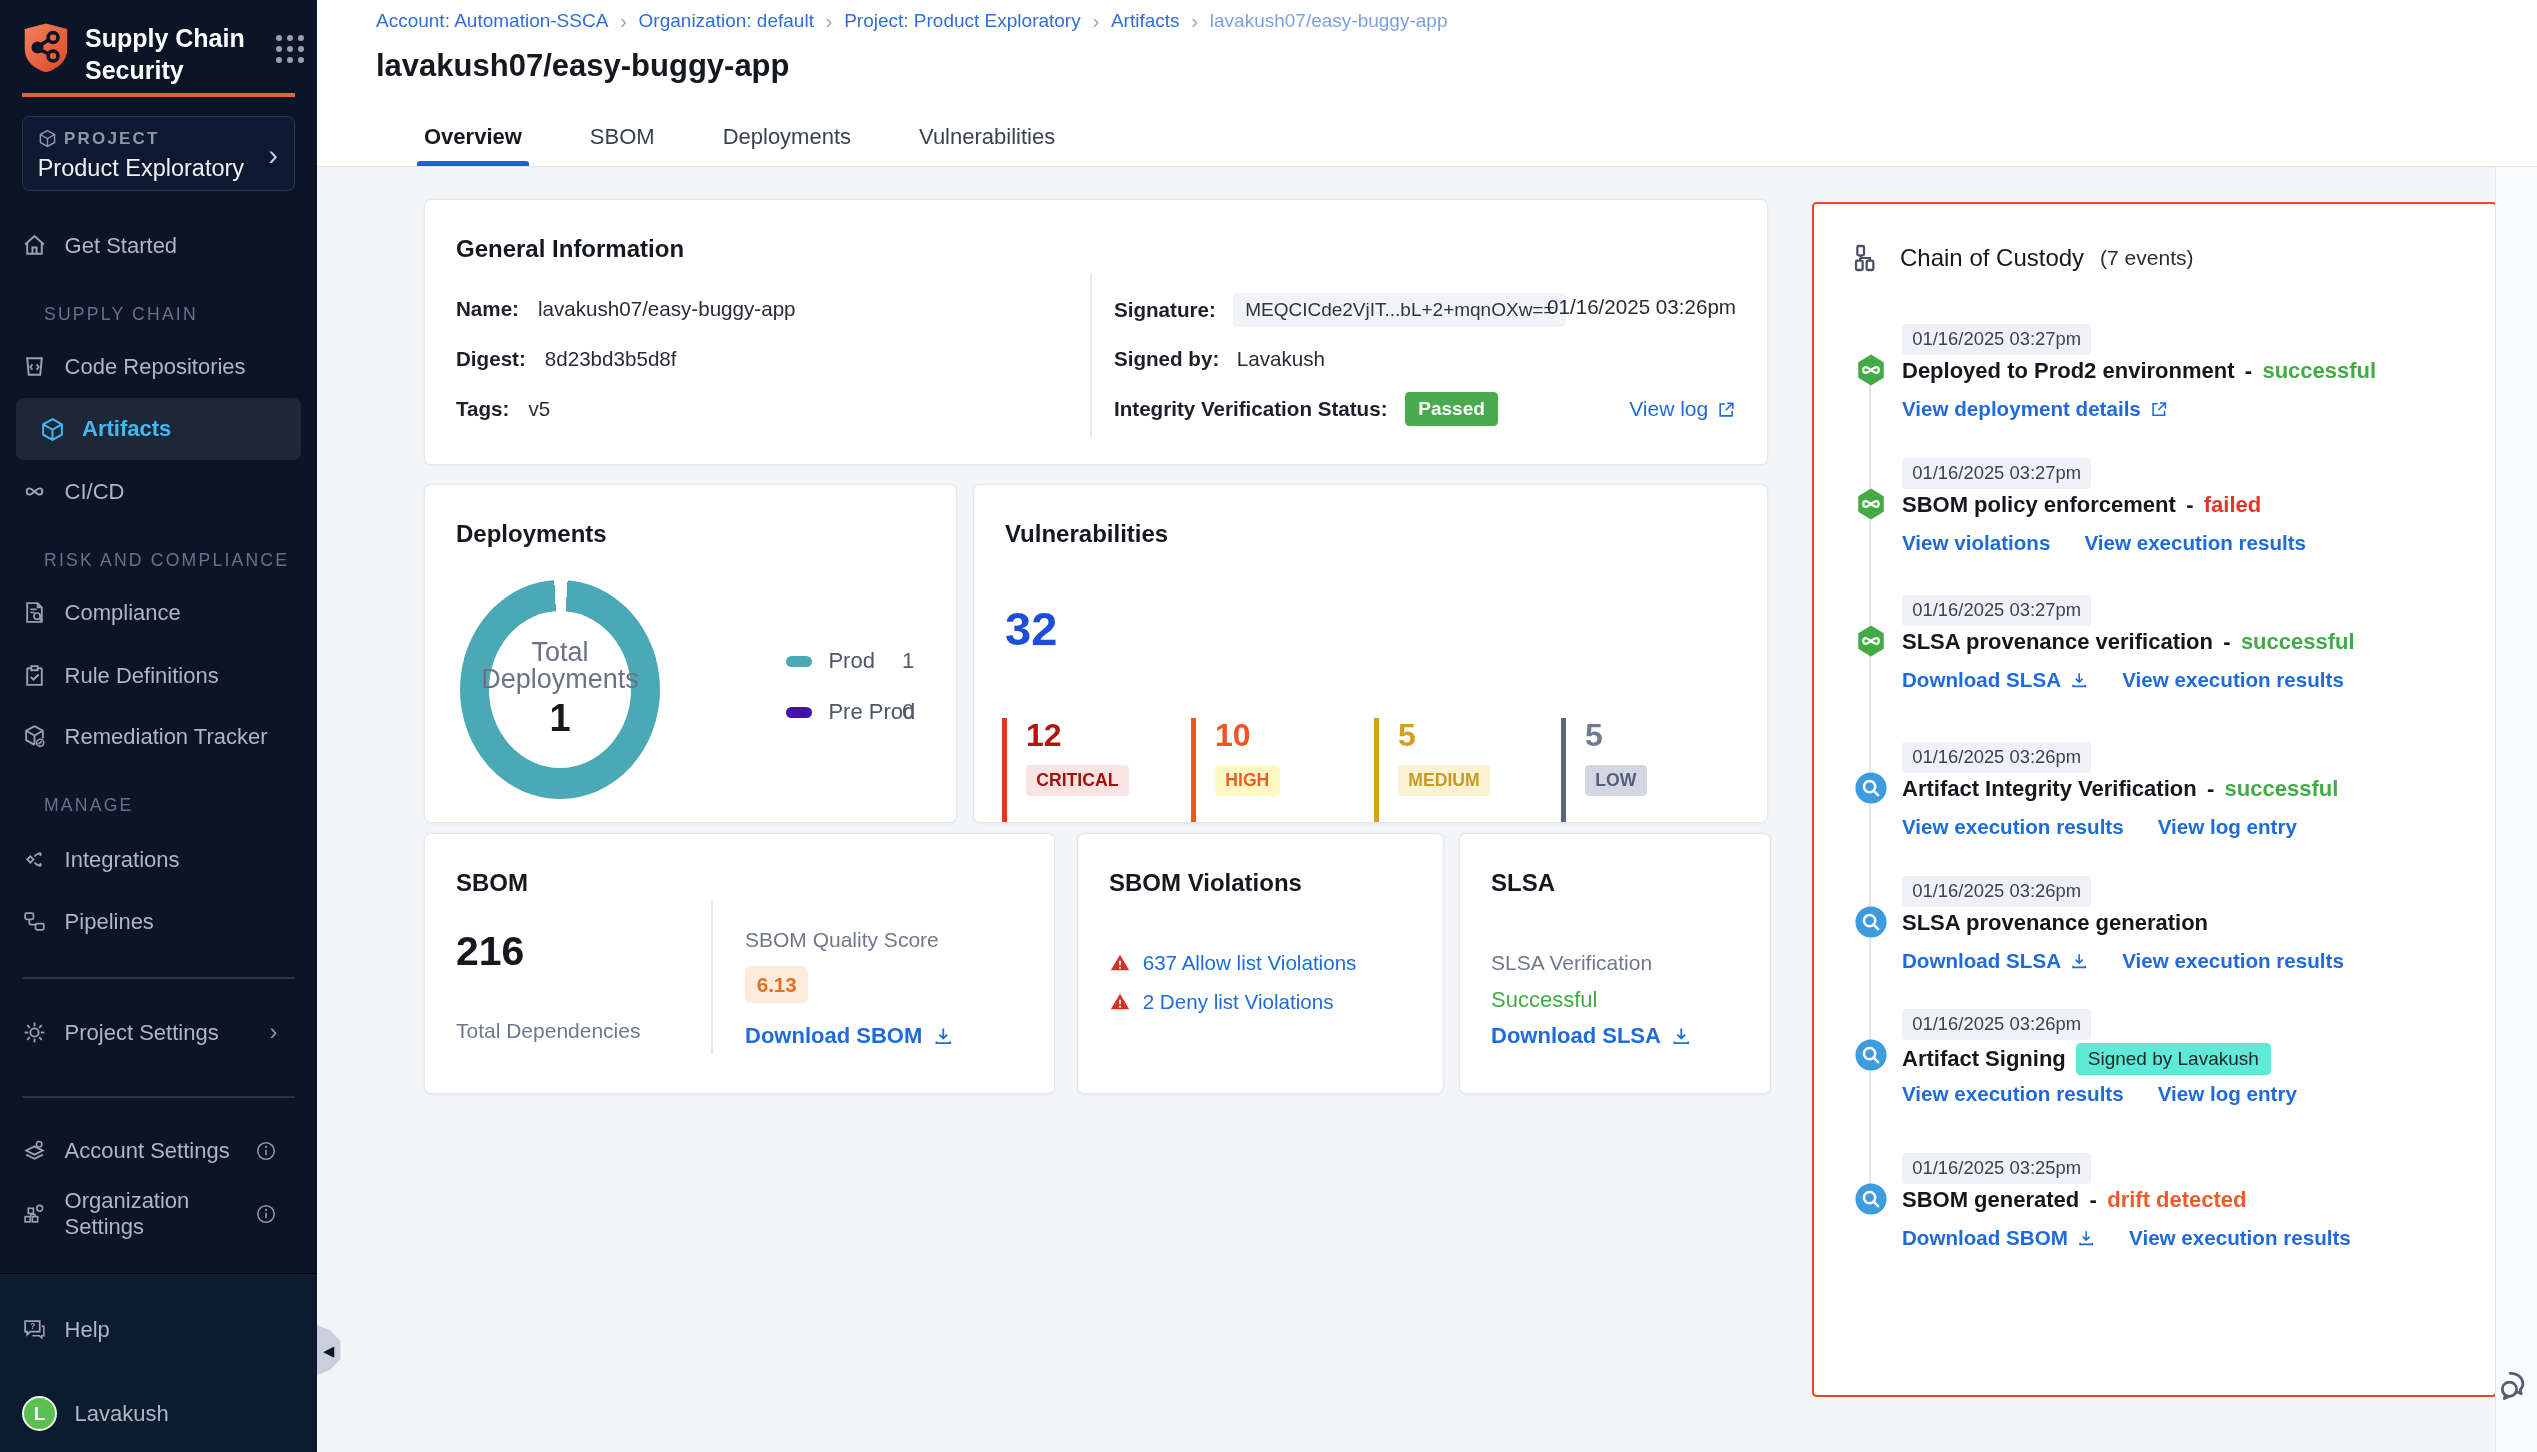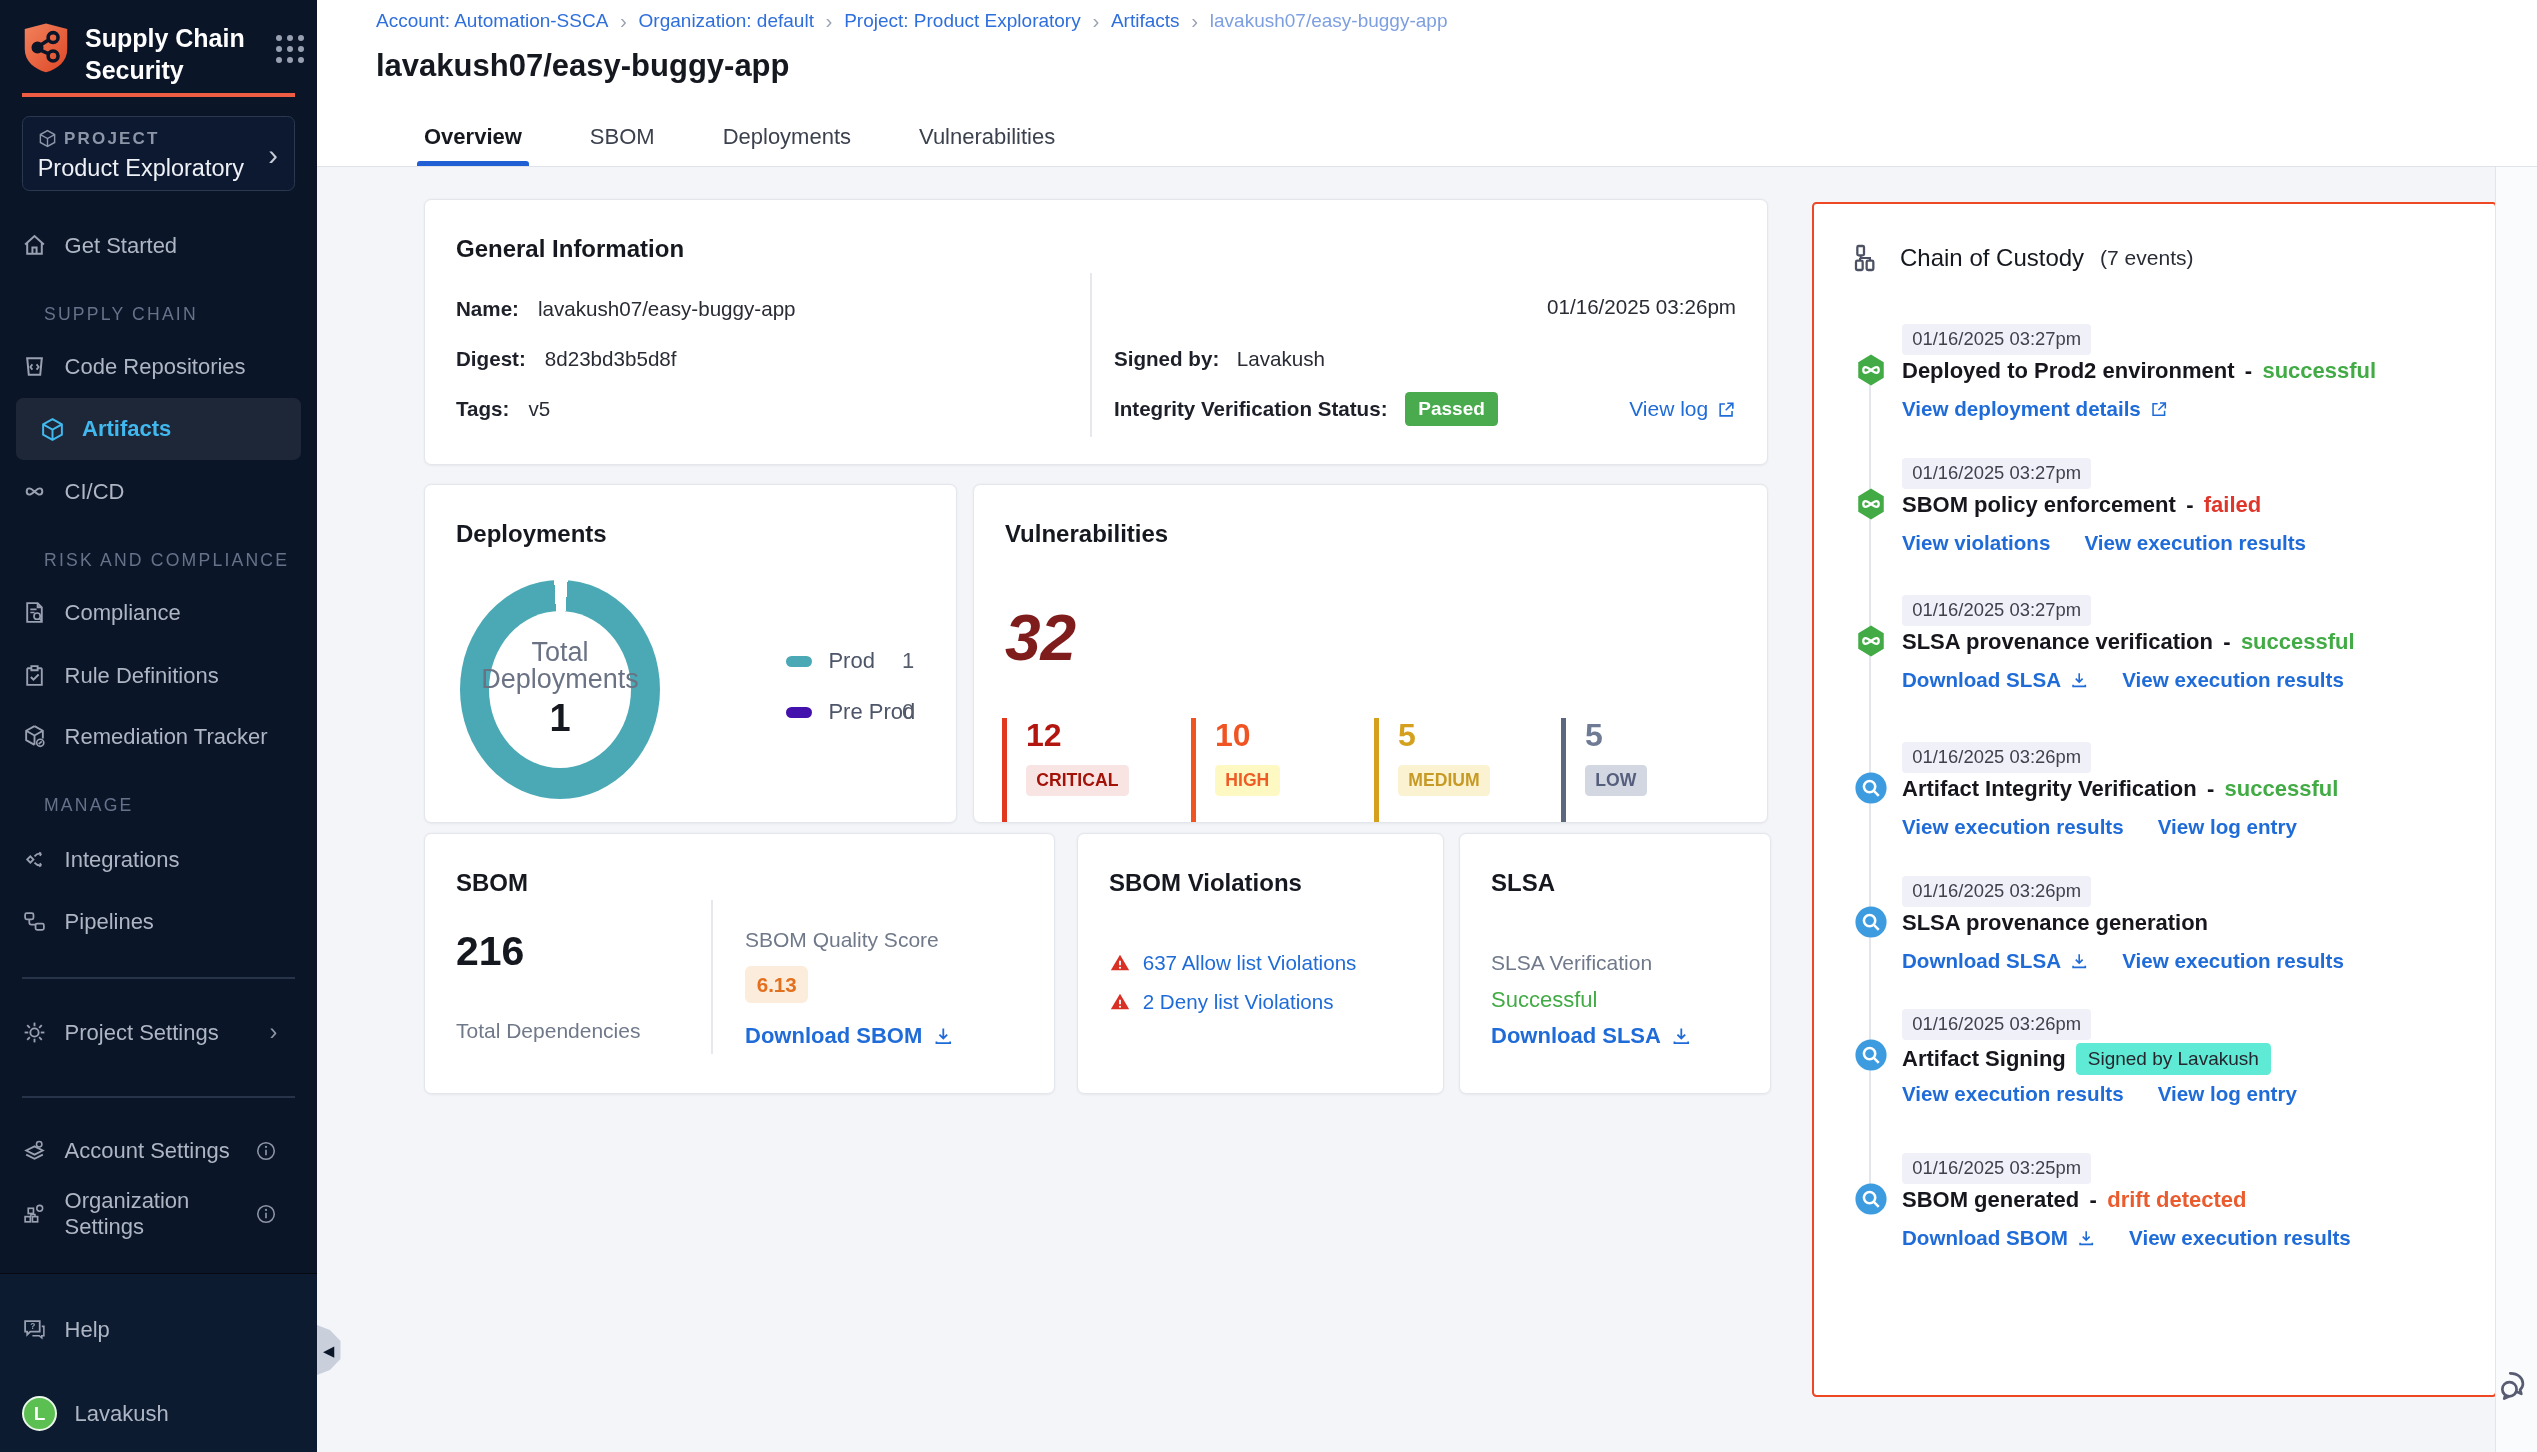--- a/index.html
+++ b/index.html
@@ -66,21 +66,21 @@
   .donut::after { content:""; position:absolute; left:29px; top:31px; right:29px; bottom:31px; background:#ffffff; border-radius:50%; }
   .donut-center { position:absolute; left:35px; top:95px; width:200px; height:219px; display:flex; flex-direction:column; align-items:center; justify-content:center; z-index:1; text-align:center; }
   .donut-label { font-size:27px; color:#6a7284; line-height:26.4px; }
   .donut-total { font-size:38px; font-weight:bold; color:#16181f; margin-top:4.4px; }
   .legend-row { position:absolute; left:361px; width:147px; display:flex; align-items:center; font-size:22px; color:#4d5568; }
   .legend-pill { width:26.4px; height:11px; border-radius:5.9px; margin-right:16px; flex:0 0 auto; }
   .legend-count { position:absolute; left:477px; font-size:22px; color:#555c6b; }
 
   
   .vul { left:620px; top:317px; width:795px; height:339px; }
-  .vul-total { position:absolute; left:31px; top:116px; font-size:64px; font-weight:bold; color:#7f1d1d;font-style:italic; }
+  .vul-total { position:absolute; left:31px; top:116px; font-size:47px; font-weight:bold; color:#1d4ed8; }
   .sev { position:absolute; top:233px; height:104px; padding-left:19px; border-left:5.1px solid #000; }
   .sev-num { font-size:32px; font-weight:bold; line-height:35px; }
   .sev-badge { display:inline-block; margin-top:11.7px; font-size:17.6px; font-weight:bold; padding:5.1px 10.3px; border-radius:4.4px; }
   .sev-critical { border-color:#e0391f; } .sev-critical .sev-num { color:#b3150f; } .sev-critical .sev-badge { background:#f9e4e4; color:#a31208; }
   .sev-high { border-color:#f05423; } .sev-high .sev-num { color:#f05423; } .sev-high .sev-badge { background:#fef9c3; color:#ef5c25; }
   .sev-medium { border-color:#d4a01e; } .sev-medium .sev-num { color:#d4a01e; } .sev-medium .sev-badge { background:#fbf2d2; color:#c79a25; }
   .sev-low { border-color:#5c6880; } .sev-low .sev-num { color:#6f7b95; } .sev-low .sev-badge { background:#d3d7e2; color:#555f7d; }
 
   
   .sbom { left:71px; top:666px; width:631px; height:261px; }
@@ -353,20 +353,24 @@
       </div>
       <div style="position:absolute;left:31px;top:147px;display:flex;gap:19px">
         <span class="gi-row-label">Digest:</span>
         <span class="gi-val">8d23bd3b5d8f</span>
       </div>
       <div style="position:absolute;left:31px;top:197px;display:flex;gap:19px">
         <span class="gi-row-label">Tags:</span>
         <span class="gi-val">v5</span>
       </div>
       <div class="gi-div"></div>
+      <div style="position:absolute;left:689px;top:93px;display:flex;gap:17.6px;align-items:center">
+        <span class="gi-row-label">Signature:</span>
+        <span class="chip">MEQCICde2VjIT...bL+2+mqnOXw==</span>
+      </div>
       <div class="gi-date">01/16/2025 03:26pm</div>
       <div style="position:absolute;left:689px;top:147px;display:flex;gap:17.6px">
         <span class="gi-row-label">Signed by:</span>
         <span class="gi-val">Lavakush</span>
       </div>
       <div style="position:absolute;left:689px;top:192px;display:flex;gap:17.6px;align-items:center">
         <span class="gi-row-label">Integrity Verification Status:</span>
         <span class="badge-passed">Passed</span>
       </div>
       <div class="gi-viewlog">

